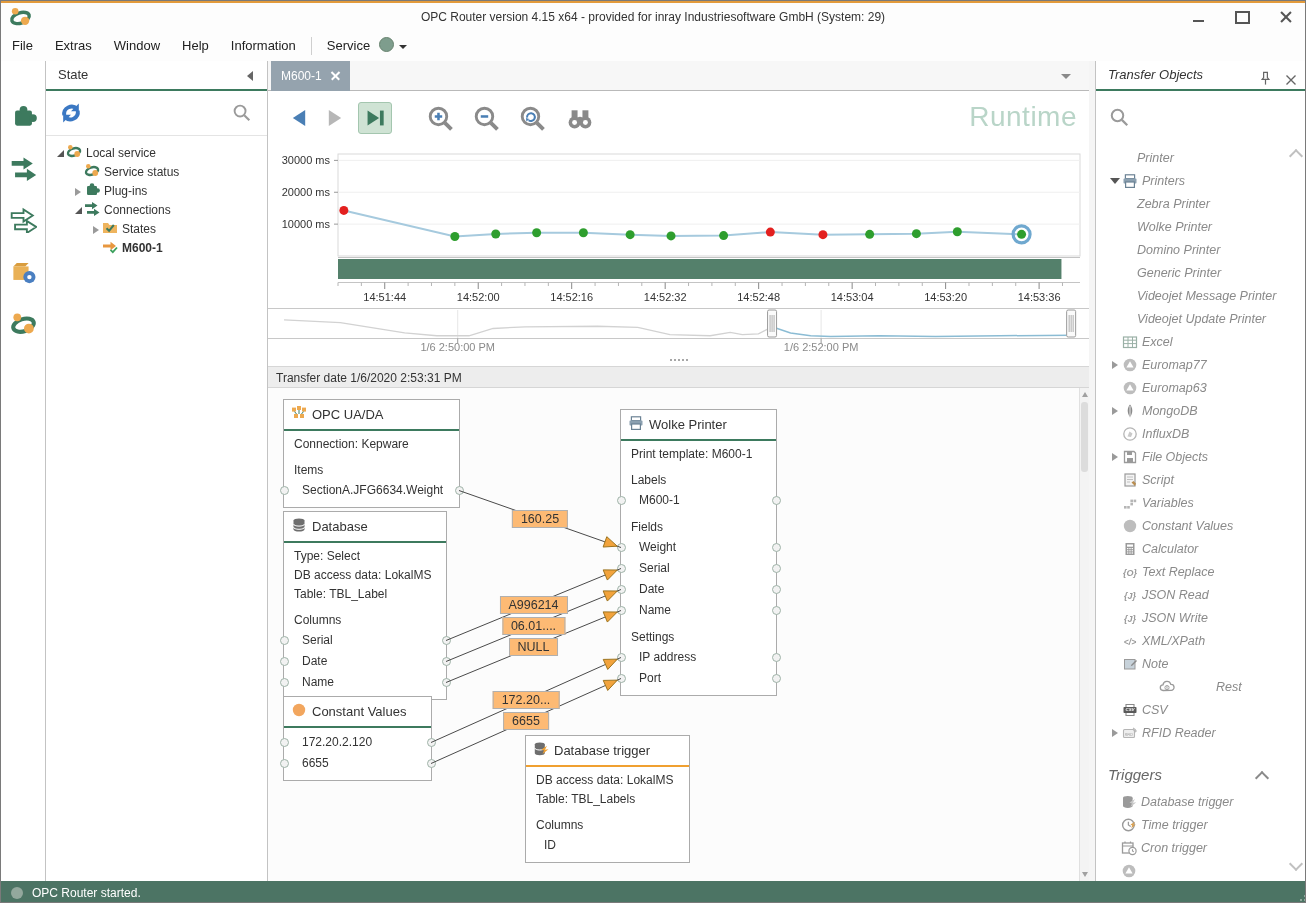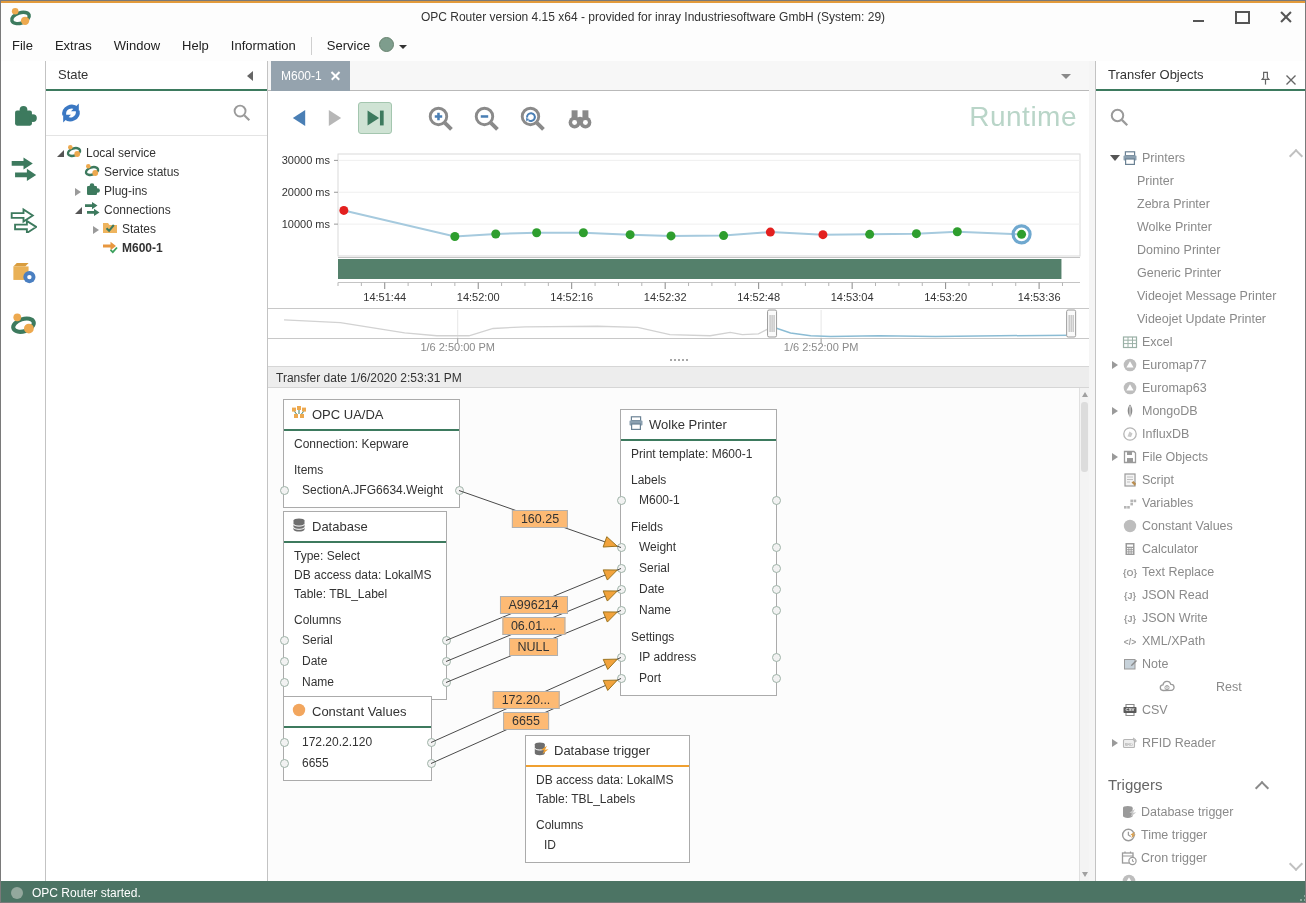--- a/index.html
+++ b/index.html
@@ -72,21 +72,21 @@
   .nrow.port,.nrow.item{line-height:21px;padding-left:18px;}
   .pdot{position:absolute;width:7px;height:7px;border:1px solid #9fb3a8;background:#f2f2f2;border-radius:50%;top:50%;margin-top:-4.5px;z-index:3;}
   .pdot.l{left:-4.5px;} .pdot.r{right:-4.5px;}
   .clabel{position:absolute;transform:translate(-50%,-50%);background:#fdba74;border:1px solid #b0b0b0;padding:1px 8px;font-size:12.5px;z-index:6;white-space:nowrap;}
   .vscroll{position:absolute;left:811px;top:327px;width:10px;height:493px;background:#f3f3f3;border-left:1px solid #e0e0e0;box-sizing:border-box;}
   .vs-up,.vs-dn{position:absolute;left:2px;width:0;height:0;border-left:3px solid transparent;border-right:3px solid transparent;}
   .vs-up{top:4px;border-bottom:5px solid #a0a0a0;}
   .vs-dn{bottom:4px;border-top:5px solid #a0a0a0;}
   .vs-thumb{position:absolute;left:1px;top:14px;width:7px;height:70px;background:#dcdcdc;border-radius:3px;}
   
-  .to-panel{left:1094px;width:212px;height:820px;border-left:1px solid #c3c3c3;overflow:hidden;z-index:2;}
+  .to-panel{left:1094px;width:212px;height:820px;border-left:1px solid #c3c3c3;overflow:hidden;z-index:2;font-style:italic;}
   .to-head-icons{position:absolute;right:10px;top:7px;display:flex;gap:12px;align-items:center;}
   .ptools2{position:relative;height:55px;}
   .ptools2 .tool-l{position:absolute;left:13px;top:16px;}
   .to-row{position:relative;height:23px;display:flex;align-items:center;font-size:12.5px;color:#8a8a8a;cursor:default;white-space:nowrap;}
   .to-row .ic{width:18px;flex:none;display:inline-flex;justify-content:center;}
   .to-row .lab{margin-left:3px;}
   .to-sec{position:relative;margin-top:16px;height:30px;line-height:30px;font-size:15px;color:#666;padding-left:12px;}
   .chev-up{position:absolute;right:40px;top:13px;width:8px;height:8px;border-left:2px solid #8a8a8a;border-top:2px solid #8a8a8a;transform:rotate(45deg);}
   .sc-up,.sc-dn{position:absolute;right:6px;width:8px;height:8px;border-left:2px solid #c0c0c0;border-top:2px solid #c0c0c0;}
   .sc-up{top:90px;transform:rotate(45deg);}
@@ -565,35 +565,35 @@
             </svg></span>
       </span>
     </div>
     <div class="ptools2">
       <span class="tool-l"><svg width="20" height="20" viewBox="0 0 16 16">
             <circle cx="6.8" cy="6.8" r="4.6" fill="none" stroke="#9a9a9a" stroke-width="1.6"></circle>
             <line x1="10.3" y1="10.3" x2="14.6" y2="14.6" stroke="#9a9a9a" stroke-width="1.8"></line>
           </svg></span>
     </div>
     <div id="to-list">
+        <div class="to-row" style="padding-left: 38px;">
+          <span class="lab">Printer</span>
+        </div>
         <div class="to-row" style="padding-left: 13px;">
           <span class="expbox">
             <i class="exp-d"></i>
           </span>
           <span class="ic">
             <svg width="16" height="16" viewBox="0 0 16 16">
               <rect x="3.4" y="1.8" width="9.2" height="3.8" fill="#fff" stroke="#6b8294" stroke-width="1.2"></rect>
               <rect x="1.5" y="5.6" width="13" height="5" rx="0.8" fill="#8ba0b0"></rect>
               <rect x="3.6" y="9" width="8.8" height="5.4" fill="#fff" stroke="#6b8294" stroke-width="1.2"></rect>
             </svg>
           </span>
           <span class="lab">Printers</span>
-        </div>
-        <div class="to-row" style="padding-left: 38px;">
-          <span class="lab">Printer</span>
         </div>
         <div class="to-row" style="padding-left: 38px;">
           <span class="lab">Zebra Printer</span>
         </div>
         <div class="to-row" style="padding-left: 38px;">
           <span class="lab">Wolke Printer</span>
         </div>
         <div class="to-row" style="padding-left: 38px;">
           <span class="lab">Domino Printer</span>
         </div>
@@ -790,21 +790,21 @@
           <span class="expbox"></span>
           <span class="ic">
             <svg width="16" height="16" viewBox="0 0 16 16">
               <path d="M4 5V2.5h8V5M4 11v2.5h8V11" fill="#fff" stroke="#8a8a8a" stroke-width="1.1"></path>
               <rect x="1.5" y="5" width="13" height="6" rx="0.8" fill="#5a5a5a"></rect>
               <text x="8" y="9.4" font-size="4.4" font-weight="bold" fill="#fff" text-anchor="middle">CSV</text>
             </svg>
           </span>
           <span class="lab">CSV</span>
         </div>
-        <div class="to-row" style="padding-left: 13px; margin-top: 10px;">
+        <div class="to-row" style="padding-left: 13px;">
           <span class="expbox">
             <i class="exp-c"></i>
           </span>
           <span class="ic">
             <svg width="16" height="16" viewBox="0 0 16 16">
               <rect x="1.5" y="4.5" width="11" height="8" rx="1" fill="#eee" stroke="#b5b5b5" stroke-width="1.1"></rect>
               <text x="6.8" y="11" font-size="3.4" fill="#9a9a9a" text-anchor="middle">RFID</text>
               <path d="M11 3a7 7 0 0 1 3.5 3.5M11.5 5.2a4.4 4.4 0 0 1 2.1 2.1" stroke="#b5b5b5" stroke-width="1.1" fill="none"></path>
             </svg>
           </span>

